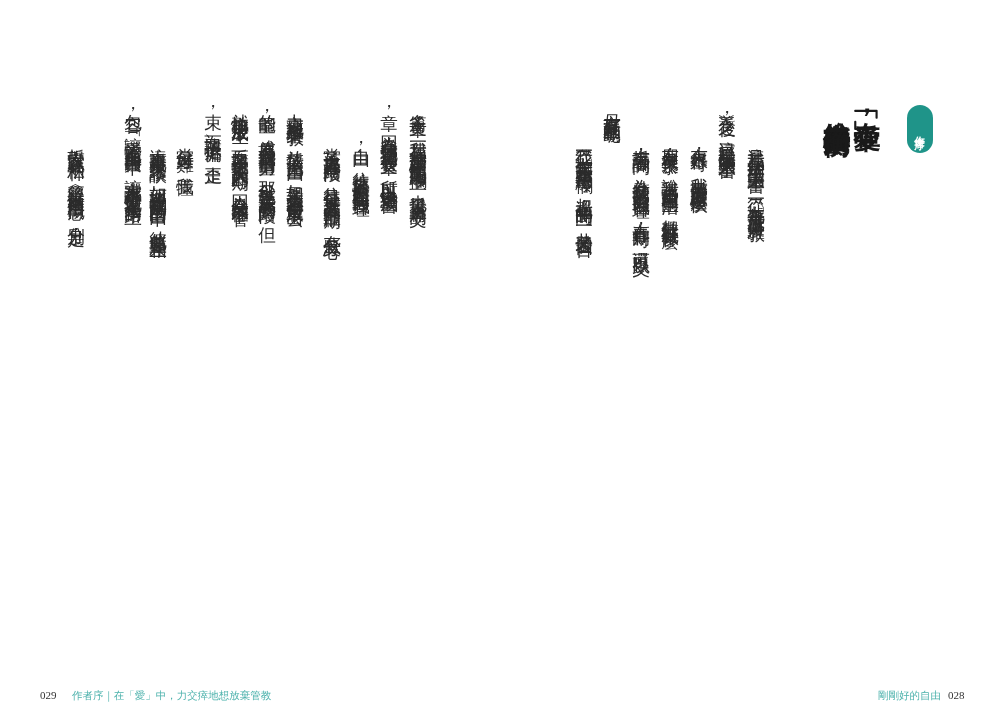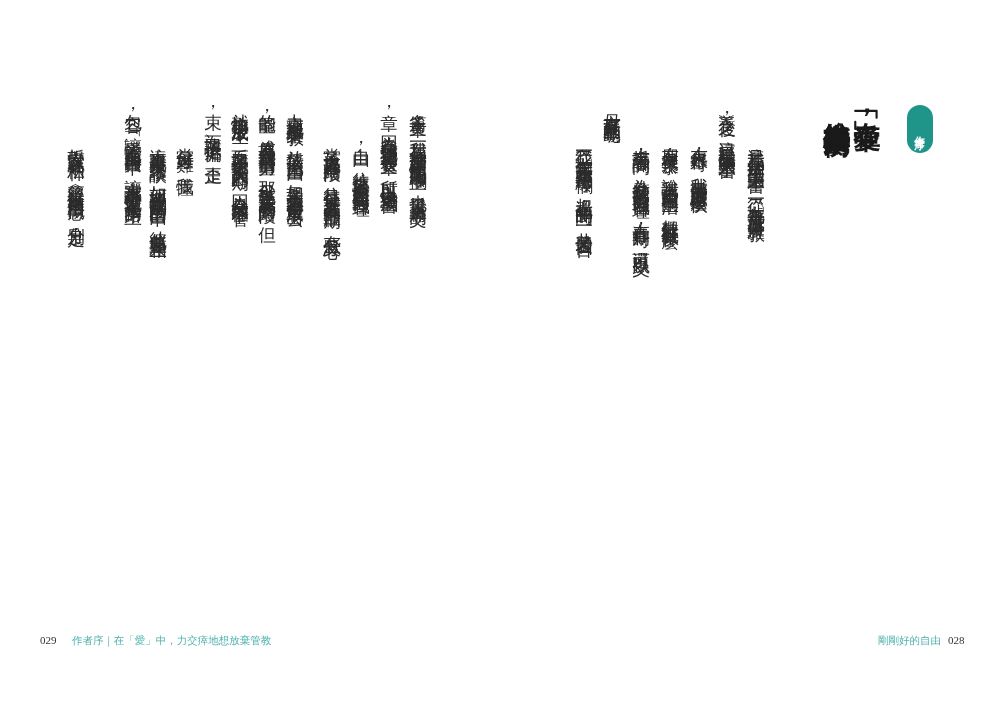--- a/index.html
+++ b/index.html
@@ -20,21 +20,21 @@
     font-size: 27px; font-weight: bold; letter-spacing: 1px; white-space: nowrap; color: #1a1a1a;
     line-height: 30px;
   }
   .tag {
     position: absolute; left: 907px; top: 105px; width: 26px; height: 48px;
     background: #1f9489; border-radius: 13px; color: #ffffff;
     writing-mode: vertical-rl; text-orientation: upright;
     font-family: "DejaVu Sans", sans-serif; font-size: 10.5px; font-weight: bold;
     display: flex; align-items: center; justify-content: center; letter-spacing: 1px;
   }
-  .footer { position: absolute; top: 634px; font-size: 11px; white-space: nowrap; }
+  .footer { position: absolute; top: 689px; font-size: 11px; white-space: nowrap; }
   .pgnum { color: #333; font-family: "Liberation Serif", serif; font-size: 11px; }
   .running { color: #4fb3ad; font-family: "DejaVu Sans", sans-serif; font-size: 10.5px; }
 </style>
 </head>
 <body>
 
 <div class="page page-right"></div>
 
 <div class="tag">作者序</div>
 

